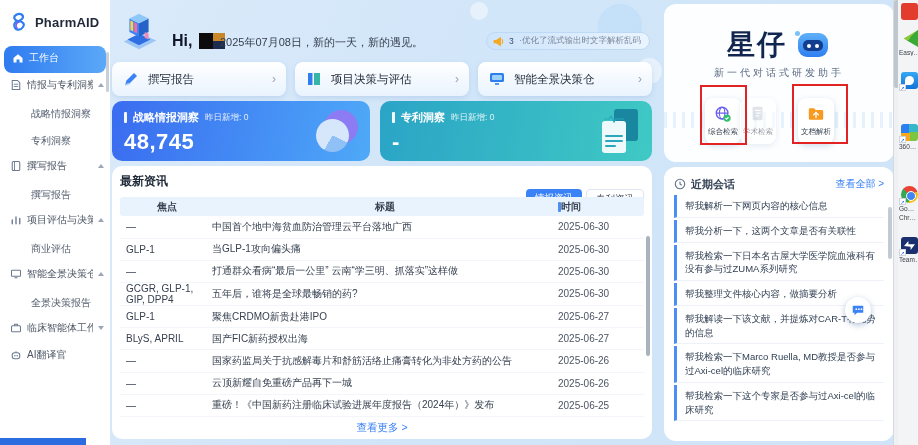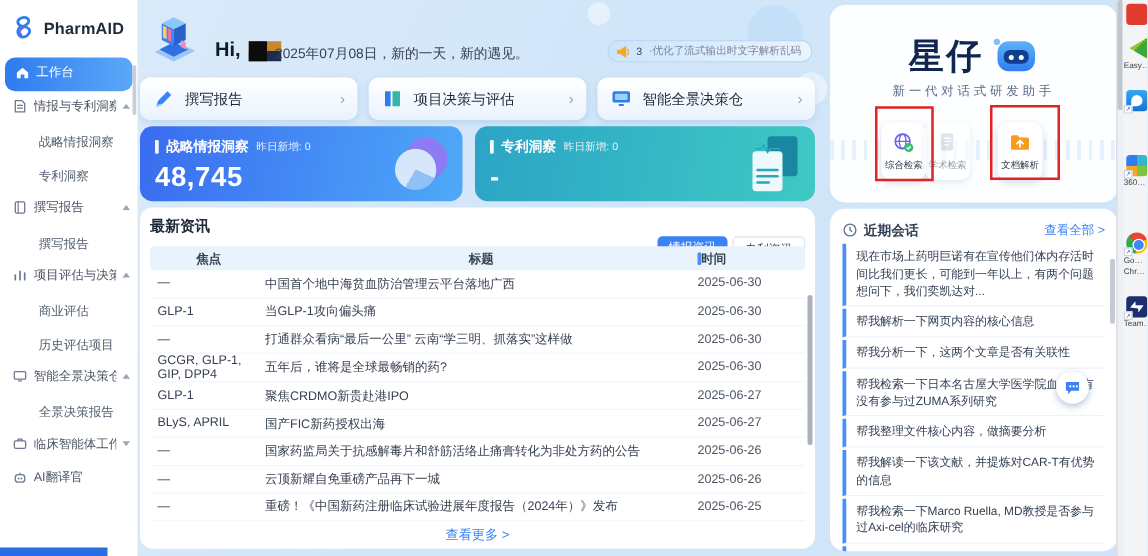--- a/index.html
+++ b/index.html
@@ -210,23 +210,20 @@
       <div class="nav-item">
         <svg class="ic" viewBox="0 0 16 16">
             <path d="M3 13V8M8 13V4M13 13V6" stroke="currentColor" stroke-width="1.8" stroke-linecap="round"></path>
           </svg>
         <span class="lbl">项目评估与决策</span>
         <span class="caret"></span>
       </div>
       <div class="nav-sub">
           <span>商业评估</span>
         </div>
-      <div class="nav-sub">
-          <span>历史评估项目</span>
-        </div>
       <div class="nav-item">
         <svg class="ic" viewBox="0 0 16 16">
             <rect x="2" y="3" width="12" height="8" rx="1" fill="none" stroke="currentColor" stroke-width="1.4"></rect>
             <path d="M6 13h4" stroke="currentColor" stroke-width="1.4"></path>
           </svg>
         <span class="lbl">智能全景决策仓</span>
         <span class="caret"></span>
       </div>
       <div class="nav-sub">
           <span>全景决策报告</span>
@@ -443,21 +440,20 @@
 
   <div id="sessions">
     <div class="sess-head">
       <svg class="h-ic" viewBox="0 0 14 14">
           <circle cx="7" cy="7" r="5.5" fill="none" stroke="#64748b" stroke-width="1.3"></circle>
           <path d="M7 4v3l2 1.5" stroke="#64748b" stroke-width="1.3" fill="none"></path>
         </svg>
       <span class="h-t">近期会话</span>
       <span class="h-all">查看全部 &gt;</span>
     </div>
-    <div class="sess-item">现在市场上药明巨诺有在宣传他们体内存活时间比我们更长，可能到一年以上，有两个问题想问下，我们奕凯达对...</div>
     <div class="sess-item">帮我解析一下网页内容的核心信息</div>
     <div class="sess-item">帮我分析一下，这两个文章是否有关联性</div>
     <div class="sess-item">帮我检索一下日本名古屋大学医学院血液科有没有参与过ZUMA系列研究</div>
     <div class="sess-item">帮我整理文件核心内容，做摘要分析</div>
     <div class="sess-item">帮我解读一下该文献，并提炼对CAR-T有优势的信息</div>
     <div class="sess-item">帮我检索一下Marco Ruella, MD教授是否参与过Axi-cel的临床研究</div>
     <div class="sess-item">帮我检索一下这个专家是否参与过Axi-cel的临床研究</div>
 
     <div class="sess-scroll"></div>
   </div>

